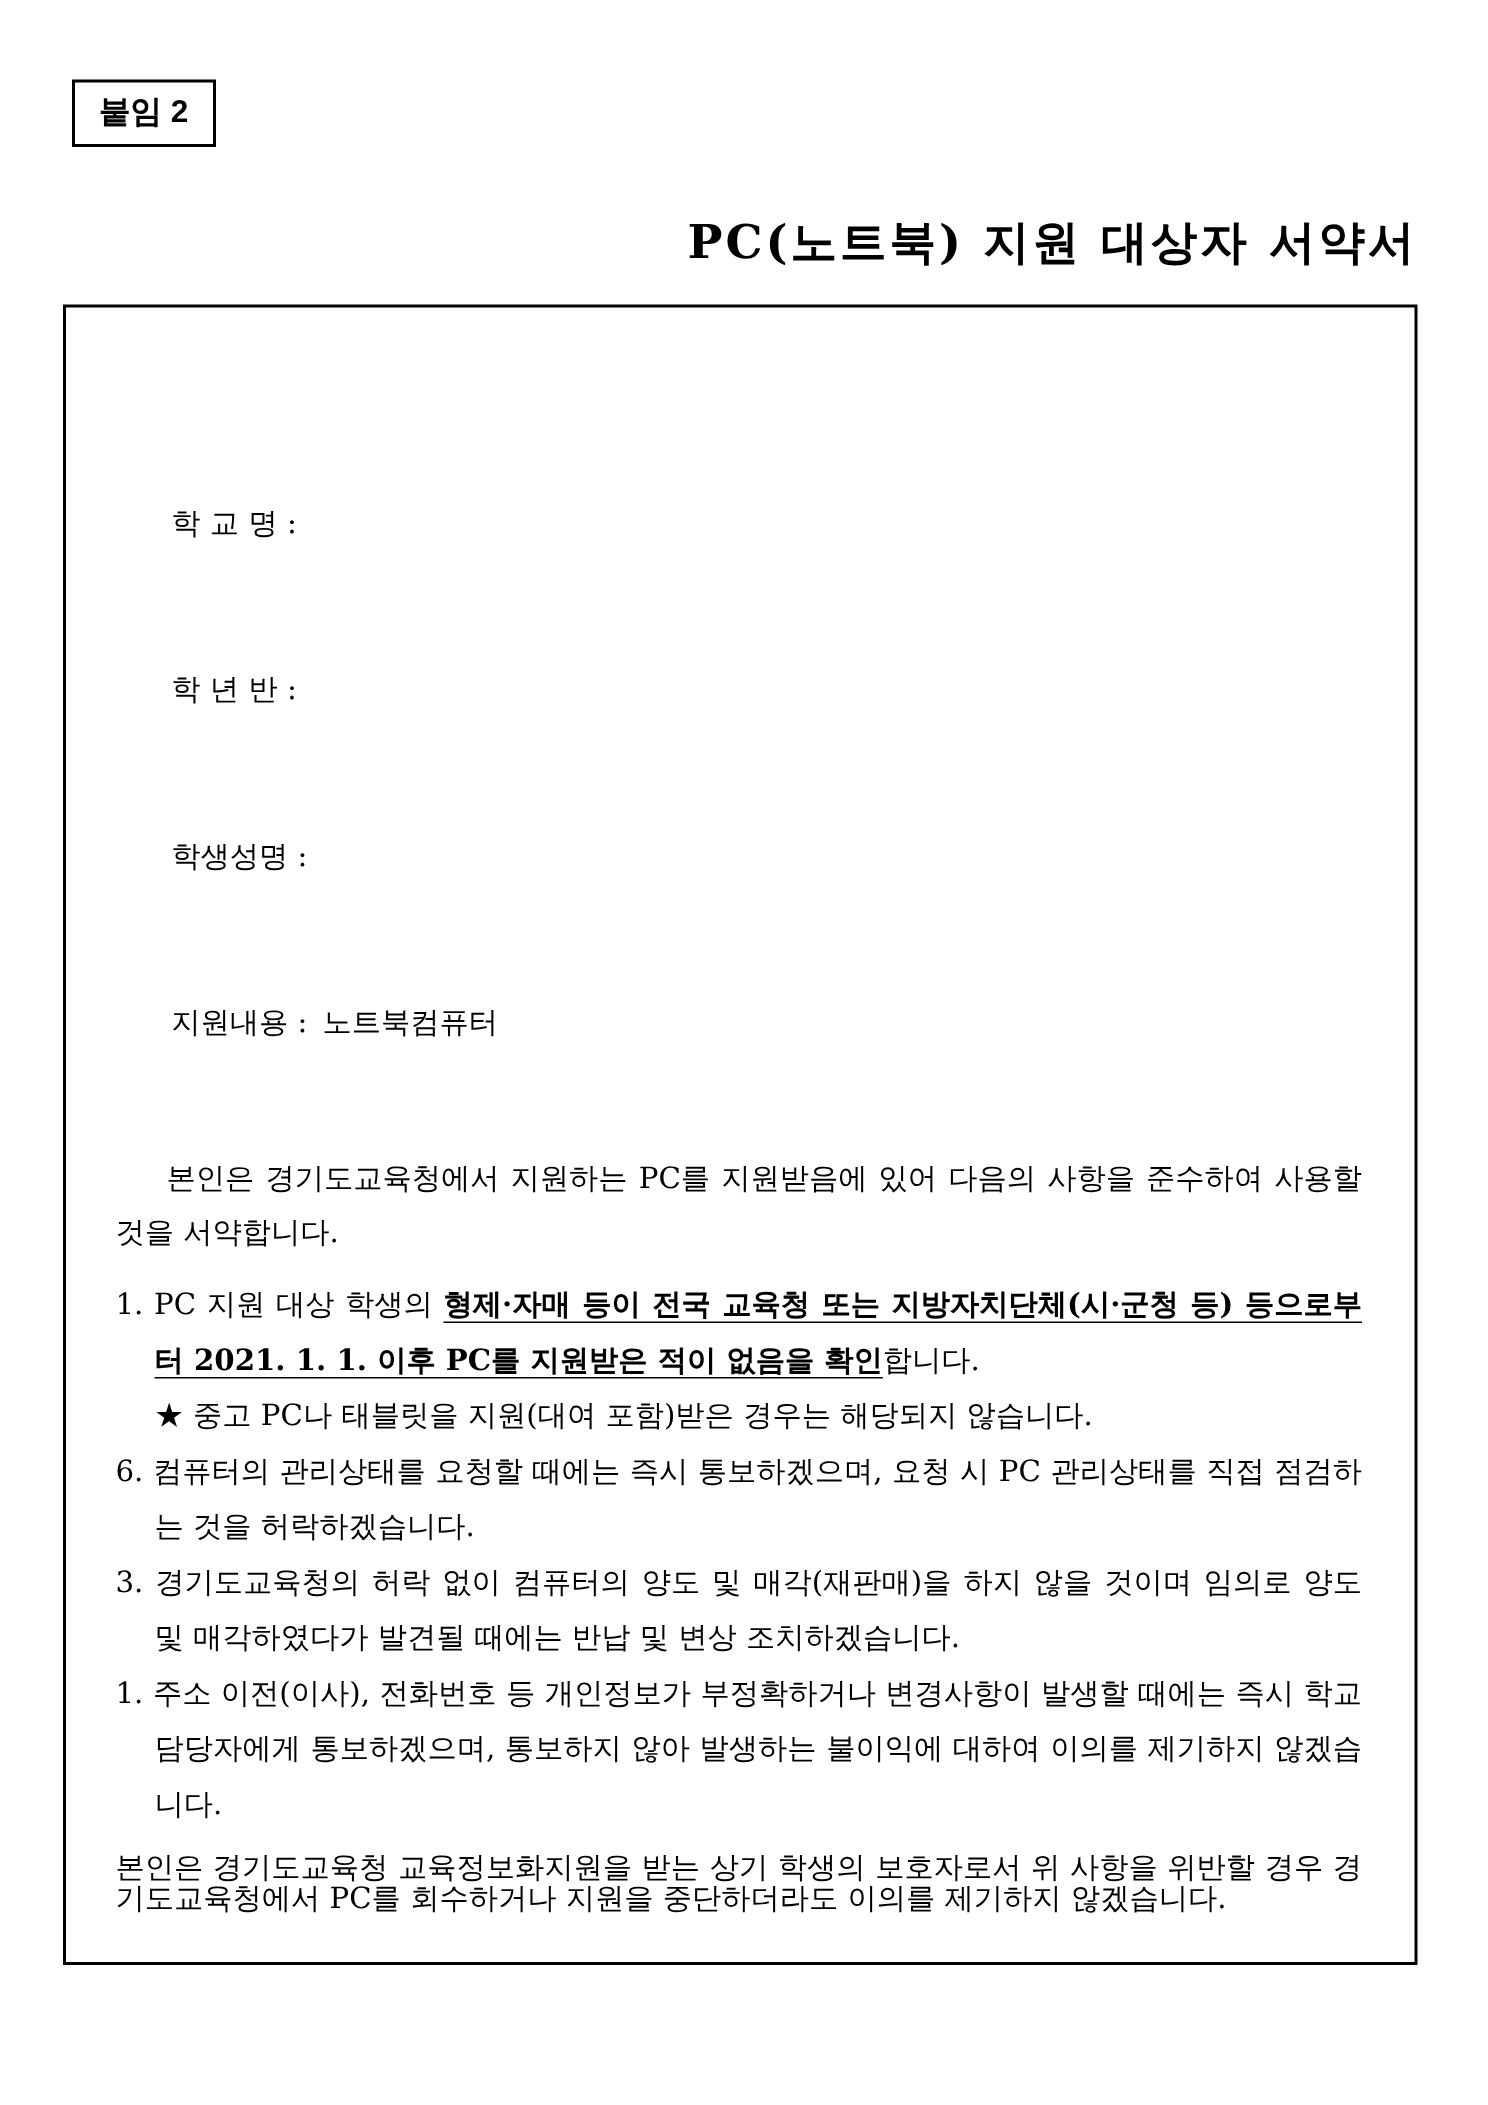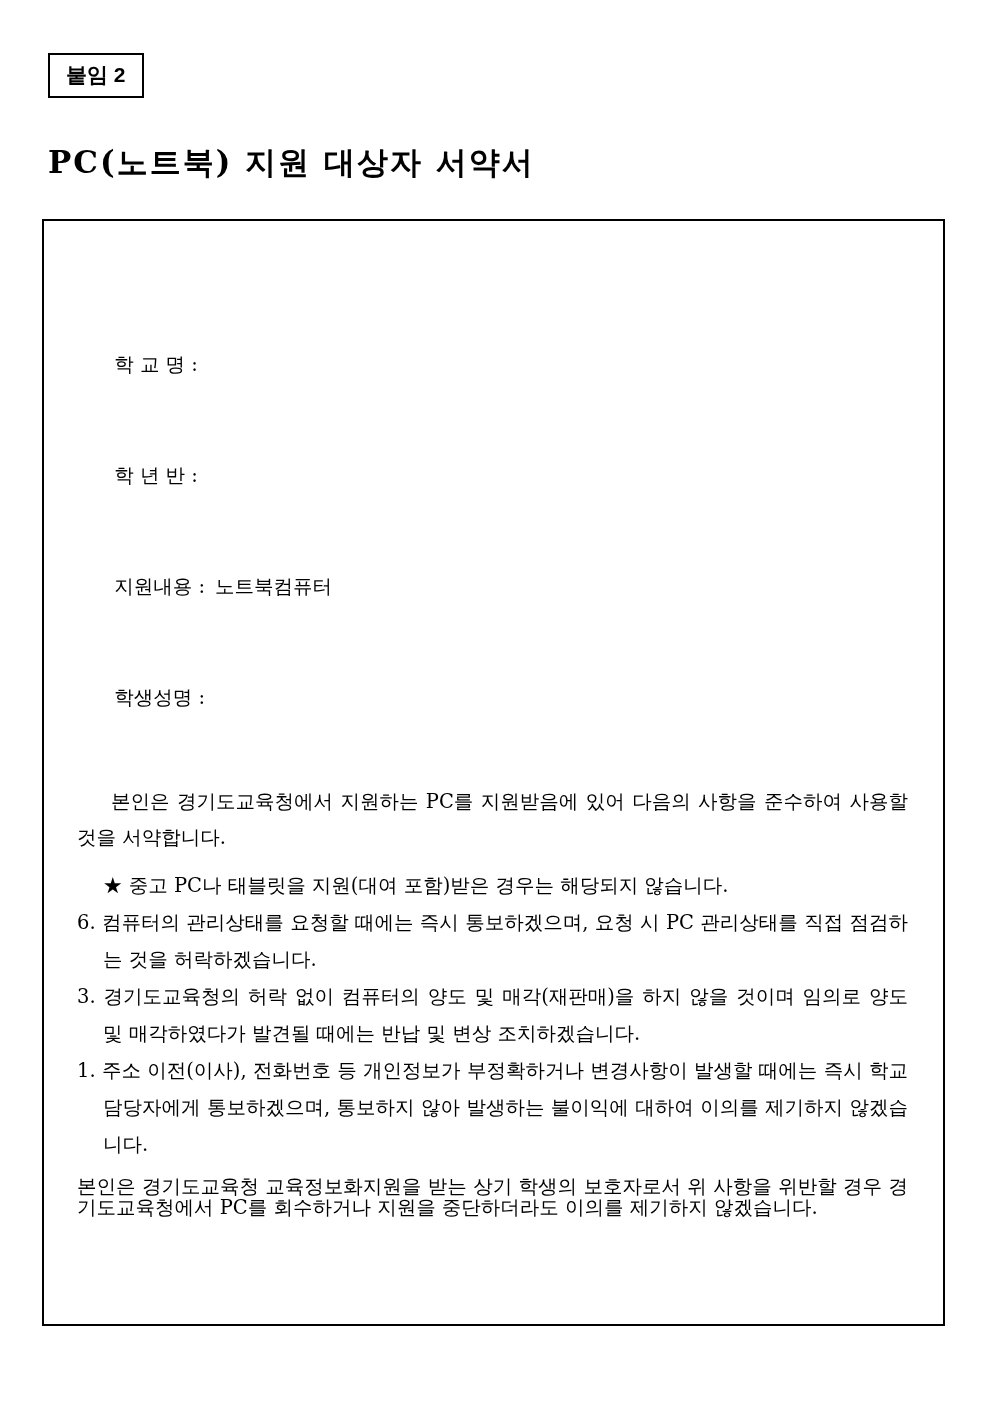--- a/index.html
+++ b/index.html
@@ -39,29 +39,29 @@
     padding: 9px 0 6px 16px;
     font-family: "Liberation Sans", "DejaVu Sans", sans-serif;
     font-weight: bold;
     font-size: 21px;
     line-height: 26px;
     letter-spacing: 0.5px;
   }
   
   .doc-title {
     margin-top: 44px;
-    text-align: left;
+    text-align: right;
     font-size: 31px;
     font-weight: bold;
     letter-spacing: 2px;
     line-height: 40px;
   }
   
   .form-box {
-    margin-top: 37px;
+    margin-top: 21px;
     margin-left: -6px;
     width: 903px;
     height: 1107px;
     border: 2px solid #000;
     padding: 88px 35px 0 33px;
     font-size: 19.5px;
   }
   .field-row {
     line-height: 37px;
     white-space: pre;
@@ -109,30 +109,31 @@
 
   <div class="form-box">
 
     <div class="field-row">
       <span>학 교 명 :</span><span class="field-value"></span>
     </div>
     <div class="field-row">
       <span>학 년 반 :</span><span class="field-value"></span>
     </div>
     <div class="field-row">
-      <span>지원내용 :</span><span class="field-value">노트북컴퓨터</span>
+      <span>학생성명 :</span><span class="field-value"></span>
     </div>
     <div class="field-row">
-      <span>학생성명 :</span><span class="field-value"></span>
+      <span>지원내용 :</span><span class="field-value">노트북컴퓨터</span>
     </div>
 
     <div class="intro">본인은 경기도교육청에서 지원하는 PC를 지원받음에 있어 다음의 사항을 준수하여 사용할 것을 서약합니다.</div>
 
     <div class="pledge-list">
 
+      <div class="item"><span>1. PC 지원 대상 학생의 </span><span class="emphasis">형제·자매 등이 전국 교육청 또는 지방자치단체(시·군청 등) 등으로부터 2021. 1. 1. 이후 PC를 지원받은 적이 없음을 확인</span><span>합니다.</span></div>
 
       <div class="note">★ 중고 PC나 태블릿을 지원(대여 포함)받은 경우는 해당되지 않습니다.</div>
 
       <div class="item">6. 컴퓨터의 관리상태를 요청할 때에는 즉시 통보하겠으며, 요청 시 PC 관리상태를 직접 점검하는 것을 허락하겠습니다.</div>
 
       <div class="item">3. 경기도교육청의 허락 없이 컴퓨터의 양도 및 매각(재판매)을 하지 않을 것이며 임의로 양도 및 매각하였다가 발견될 때에는 반납 및 변상 조치하겠습니다.</div>
 
       <div class="item">1. 주소 이전(이사), 전화번호 등 개인정보가 부정확하거나 변경사항이 발생할 때에는 즉시 학교 담당자에게 통보하겠으며, 통보하지 않아 발생하는 불이익에 대하여 이의를 제기하지 않겠습니다.</div>
 
     </div>

